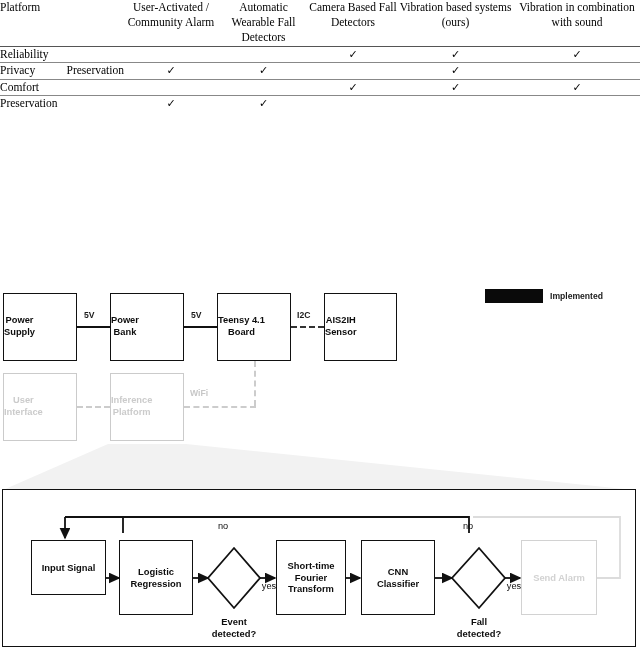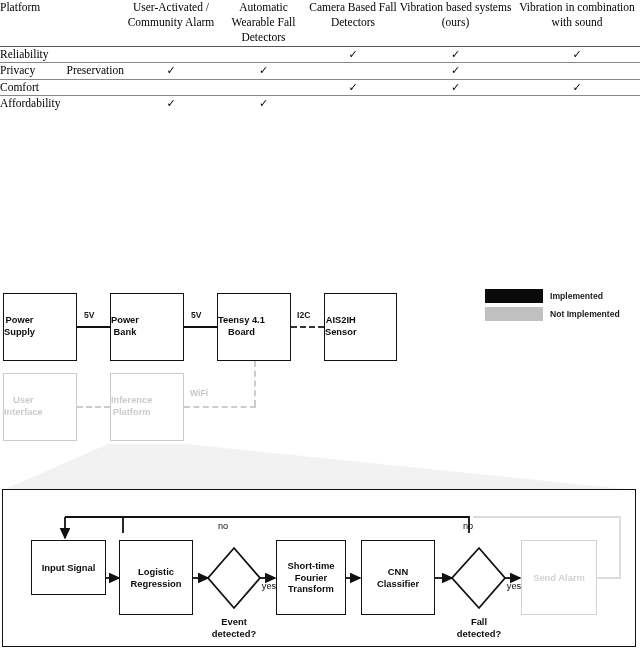--- a/index.html
+++ b/index.html
@@ -226,38 +226,34 @@
         </tr>
         <tr class="body-row">
           <td class="crit-cell rule-thin single">Comfort</td>
           <td class="check-cell rule-thin"></td>
           <td class="check-cell rule-thin"></td>
           <td class="check-cell rule-thin"><span class="check">✓</span></td>
           <td class="check-cell rule-thin"><span class="check">✓</span></td>
           <td class="check-cell rule-thin"><span class="check">✓</span></td>
         </tr>
         <tr class="body-row">
-          <td class="crit-cell rule-thin single">Affordability</td>
+          <td class="crit-cell rule-thin single">Preservation</td>
           <td class="check-cell rule-thin"><span class="check">✓</span></td>
           <td class="check-cell rule-thin"><span class="check">✓</span></td>
           <td class="check-cell rule-thin"></td>
           <td class="check-cell rule-thin"></td>
           <td class="check-cell rule-thin"></td>
         </tr>
       </tbody>
   </table>
 
   <div id="legend">
     <div class="legend-row">
       <div class="legend-swatch sw-black"></div>
       <span>Implemented</span>
-    </div>
-    <div class="legend-row">
-      <div class="legend-swatch sw-grey"></div>
-      <span>Not Implemented</span>
     </div>
   </div>
 
   <div id="block-diagram">
 
     <div class="conn" style="left:77px; top:46px; width:33px; height:2px;"></div>
     <div class="conn" style="left:184px; top:46px; width:33px; height:2px;"></div>
     <div class="conn-label" style="left:84px; top:30px;">5V</div>
     <div class="conn-label" style="left:191px; top:30px;">5V</div>
 

